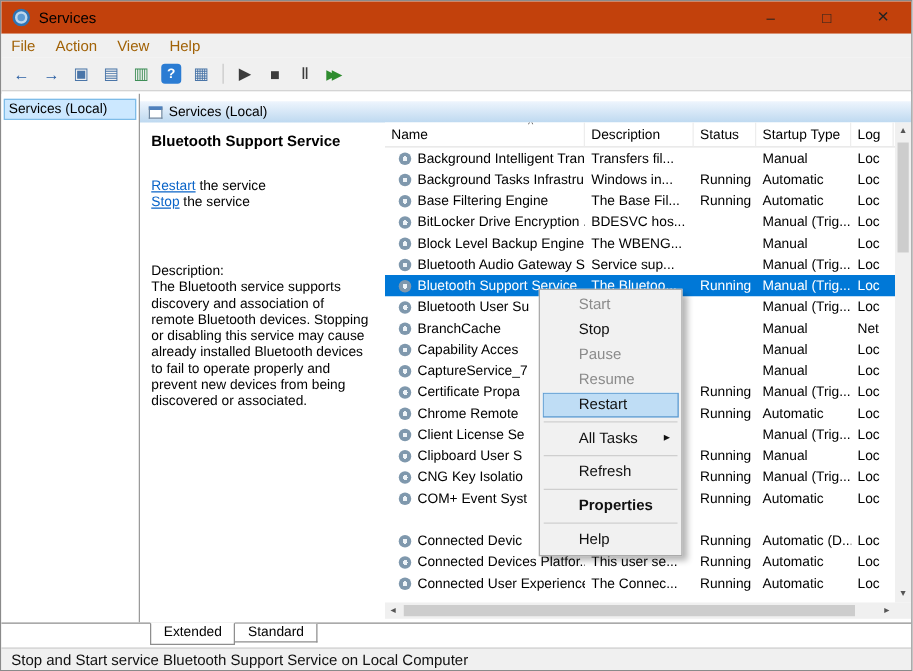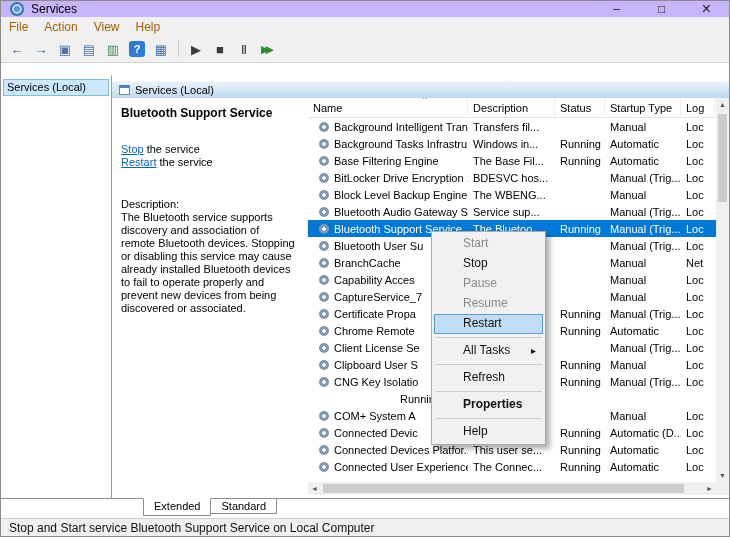--- a/index.html
+++ b/index.html
@@ -1,21 +1,21 @@
 <!DOCTYPE html>
 <html><head>
 <meta charset="utf-8">
 <style>
   * { box-sizing: border-box; margin: 0; padding: 0; }
   html, body { width: 730px; height: 537px; }
   body { font-family: "Liberation Sans", "DejaVu Sans", sans-serif; background: #fff; }
   #window { position: relative; width: 730px; height: 537px; border: 1px solid #8a8a8a; background: #fff; overflow: hidden; }
 
   
-  .titlebar { height: 16px; display: flex; align-items: center; background: #c4b5fd; }
+  .titlebar { height: 26px; display: flex; align-items: center; background: #c2410c; }
   .app-icon { width: 14px; height: 14px; margin-left: 9px; border-radius: 50%; border: 2px solid #2e74b5; background: #bdd7ee; position: relative; flex: none; }
   .app-icon::after { content: ""; position: absolute; inset: 2px; border-radius: 50%; background: #5b9bd5; }
   .title-text { font-size: 12px; margin-left: 7px; color: #000; }
   .win-controls { margin-left: auto; display: flex; height: 100%; }
   .win-btn { width: 45px; display: flex; align-items: center; justify-content: center; font-size: 12px; color: #222; }
   .win-btn[data-name="close-button"] { font-size: 16px; }
 
   
   .menubar { height: 19px; background: #f0f0f0; display: flex; align-items: center; font-size: 12px; color: #a16207; }
   .menu-item { padding: 0 8px; cursor: default; }
@@ -36,21 +36,21 @@
   .right-panel { flex: 1; display: flex; flex-direction: column; background: #fff; min-width: 0; }
   .services-header { height: 17px; margin-top: 6px; background: linear-gradient(to bottom, #eef5fd, #bed9f0); display: flex; align-items: center; font-size: 11px; padding-left: 7px; gap: 5px; flex: none; }
   .hdr-icon { width: 11px; height: 10px; background: #fff; border: 1px solid #6f87a0; border-top: 3px solid #4f81bd; flex: none; }
 
   .content-row { flex: 1; display: flex; min-height: 0; position: relative; }
 
   
   .detail-pane { width: 196px; flex: none; padding: 9px 12px 0 9px; font-size: 11px; line-height: 13px; color: #000; }
   .detail-title { font-size: 12px; font-weight: bold; margin-bottom: 23px; }
   .svc-link { color: #0a64c8; text-decoration: underline; cursor: pointer; }
-  .desc-heading { margin-top: 29px; }
+  .desc-heading { margin-top: 42px; }
   .desc-text { margin-top: 0; }
 
   
   .table-area { flex: 1; position: relative; min-width: 0; }
   .table-header { position: absolute; top: 0; left: 0; right: 13px; height: 20px; display: flex; font-size: 11px; border-bottom: 1px solid #e3e3e3; background: #fff; }
   .th { display: flex; align-items: center; padding-left: 5px; border-right: 1px solid #ededed; position: relative; flex: none; overflow: hidden; }
   .sort-caret { position: absolute; top: -4px; left: 72%; font-size: 9px; color: #555; }
   .table-body { position: absolute; top: 20px; left: 0; right: 13px; bottom: 16px; overflow: hidden; }
   .row { display: flex; height: 17px; align-items: center; }
   .cell { font-size: 11px; padding-left: 5px; white-space: nowrap; overflow: hidden; flex: none; display: flex; align-items: center; height: 100%; }
@@ -74,21 +74,21 @@
   .cmenu { position: absolute; left: 430px; top: 230px; width: 115px; background: #f1f1f1; border: 1px solid #ababab; box-shadow: 4px 4px 5px rgba(0,0,0,0.30); padding: 2px 0; z-index: 20; font-size: 12px; }
   .cmenu-item { height: 20px; line-height: 19px; padding-left: 31px; position: relative; color: #111; cursor: default; }
   .cmenu-item.disabled { color: #8b8b8b; }
   .cmenu-item.highlighted { background: #bfddf5; box-shadow: inset 0 0 0 1px #5e9ad0; margin: 0 2px; padding-left: 29px; }
   .cmenu-item.bold { font-weight: bold; }
   .cmenu-sep { height: 1px; background: #cfcfcf; margin: 3px 3px; }
   .submenu-arrow { position: absolute; right: 9px; top: 0; font-size: 10px; }
 
   
   .tabsbar { position: absolute; top: 497px; left: 0; width: 728px; height: 20px; border-top: 1px solid #8e8e8e; background: #fff; display: flex; align-items: flex-start; padding-left: 119px; }
-  .tab { background: #fff; border: 1px solid #8e8e8e; font-size: 11px; padding: 1px 10px 2px; line-height: 13px; position: relative; margin-left: 23px; }
+  .tab { background: #fff; border: 1px solid #8e8e8e; font-size: 11px; padding: 1px 10px 2px; line-height: 13px; position: relative; }
   .tab.active { margin-top: -1px; border-top: 1px solid #fff; z-index: 2; }
   .tab:not(.active) { margin-top: 0; border-top: none; height: 15px; margin-left: -1px; z-index: 1; }
 
   
   .statusbar { position: absolute; top: 517px; left: 0; width: 728px; height: 19px; background: #f0f0f0; border-top: 1px solid #d0d0d0; display: flex; align-items: center; padding-left: 8px; font-size: 12px; color: #111; }
 </style>
 </head>
 <body>
 
 <div id="window" data-name="services-window">
@@ -133,22 +133,22 @@
     <div class="right-panel" data-name="result-pane">
       <div class="services-header" data-name="result-pane-header">
         <span class="hdr-icon" data-name="services-node-icon"></span>
         <span data-name="result-pane-title">Services (Local)</span>
       </div>
 
       <div class="content-row" data-name="content-row">
 
         <div class="detail-pane" data-name="extended-detail-pane">
           <div class="detail-title" data-name="selected-service-title">Bluetooth Support Service</div>
+          <div class="detail-line" data-name="restart-service-line"><a class="svc-link" data-name="restart-service-link">Restart</a><span data-name="restart-service-suffix"> the service</span></div>
           <div class="detail-line" data-name="stop-service-line"><a class="svc-link" data-name="stop-service-link">Stop</a><span data-name="stop-service-suffix"> the service</span></div>
-          <div class="detail-line" data-name="restart-service-line"><a class="svc-link" data-name="restart-service-link">Restart</a><span data-name="restart-service-suffix"> the service</span></div>
           <div class="desc-heading" data-name="description-heading">Description:</div>
           <div class="desc-text" data-name="description-text">The Bluetooth service supports discovery and association of remote Bluetooth devices.  Stopping or disabling this service may cause already installed Bluetooth devices to fail to operate properly and prevent new devices from being discovered or associated.</div>
         </div>
 
         <div class="table-area" data-name="services-table">
           <div class="table-header" data-name="table-header">
               <div class="th" data-name="column-header-name" style="width: 160px;">
                 <span data-name="column-label">Name</span>
                 <span class="sort-caret" data-name="sort-ascending-icon">^</span>
               </div>
@@ -320,30 +320,30 @@
                 <div class="cell" data-name="cell-name" style="width: 160px;">
                   <span class="gear" data-name="service-gear-icon"></span>
                   <span data-name="service-name-text">CNG Key Isolatio</span>
                 </div>
                 <div class="cell" data-name="cell-description" style="width: 87px;"></div>
                 <div class="cell" data-name="cell-status" style="width: 50px;">Running</div>
                 <div class="cell" data-name="cell-startup-type" style="width: 76px;">Manual (Trig...</div>
                 <div class="cell" data-name="cell-log-on-as" style="width: 34px;">Loc</div>
               </div>
               <div class="row" data-name="service-row">
-                <div class="cell" data-name="cell-description" style="width: 87px;"></div>
-                <div class="cell" data-name="cell-status" style="width: 50px;">Running</div>
-                <div class="cell" data-name="cell-startup-type" style="width: 76px;">Automatic</div>
-                <div class="cell" data-name="cell-log-on-as" style="width: 34px;">Loc</div>
-              </div>
-              <div class="row" data-name="service-row">
-                <div class="cell" data-name="cell-name" style="width: 160px;">
-                  <span class="gear" data-name="service-gear-icon"></span>
-                  <span data-name="service-name-text">COM+ System A</span>
-                </div>
+                <div class="cell" data-name="cell-name" style="width: 160px;">
+                  <span class="gear" data-name="service-gear-icon"></span>
+                  <span data-name="service-name-text">COM+ Event Syst</span>
+                </div>
+                <div class="cell" data-name="cell-description" style="width: 87px;"></div>
+                <div class="cell" data-name="cell-status" style="width: 50px;">Running</div>
+                <div class="cell" data-name="cell-startup-type" style="width: 76px;">Automatic</div>
+                <div class="cell" data-name="cell-log-on-as" style="width: 34px;">Loc</div>
+              </div>
+              <div class="row" data-name="service-row">
                 <div class="cell" data-name="cell-description" style="width: 87px;"></div>
                 <div class="cell" data-name="cell-status" style="width: 50px;"></div>
                 <div class="cell" data-name="cell-startup-type" style="width: 76px;">Manual</div>
                 <div class="cell" data-name="cell-log-on-as" style="width: 34px;">Loc</div>
               </div>
               <div class="row" data-name="service-row">
                 <div class="cell" data-name="cell-name" style="width: 160px;">
                   <span class="gear" data-name="service-gear-icon"></span>
                   <span data-name="service-name-text">Connected Devic</span>
                 </div>

